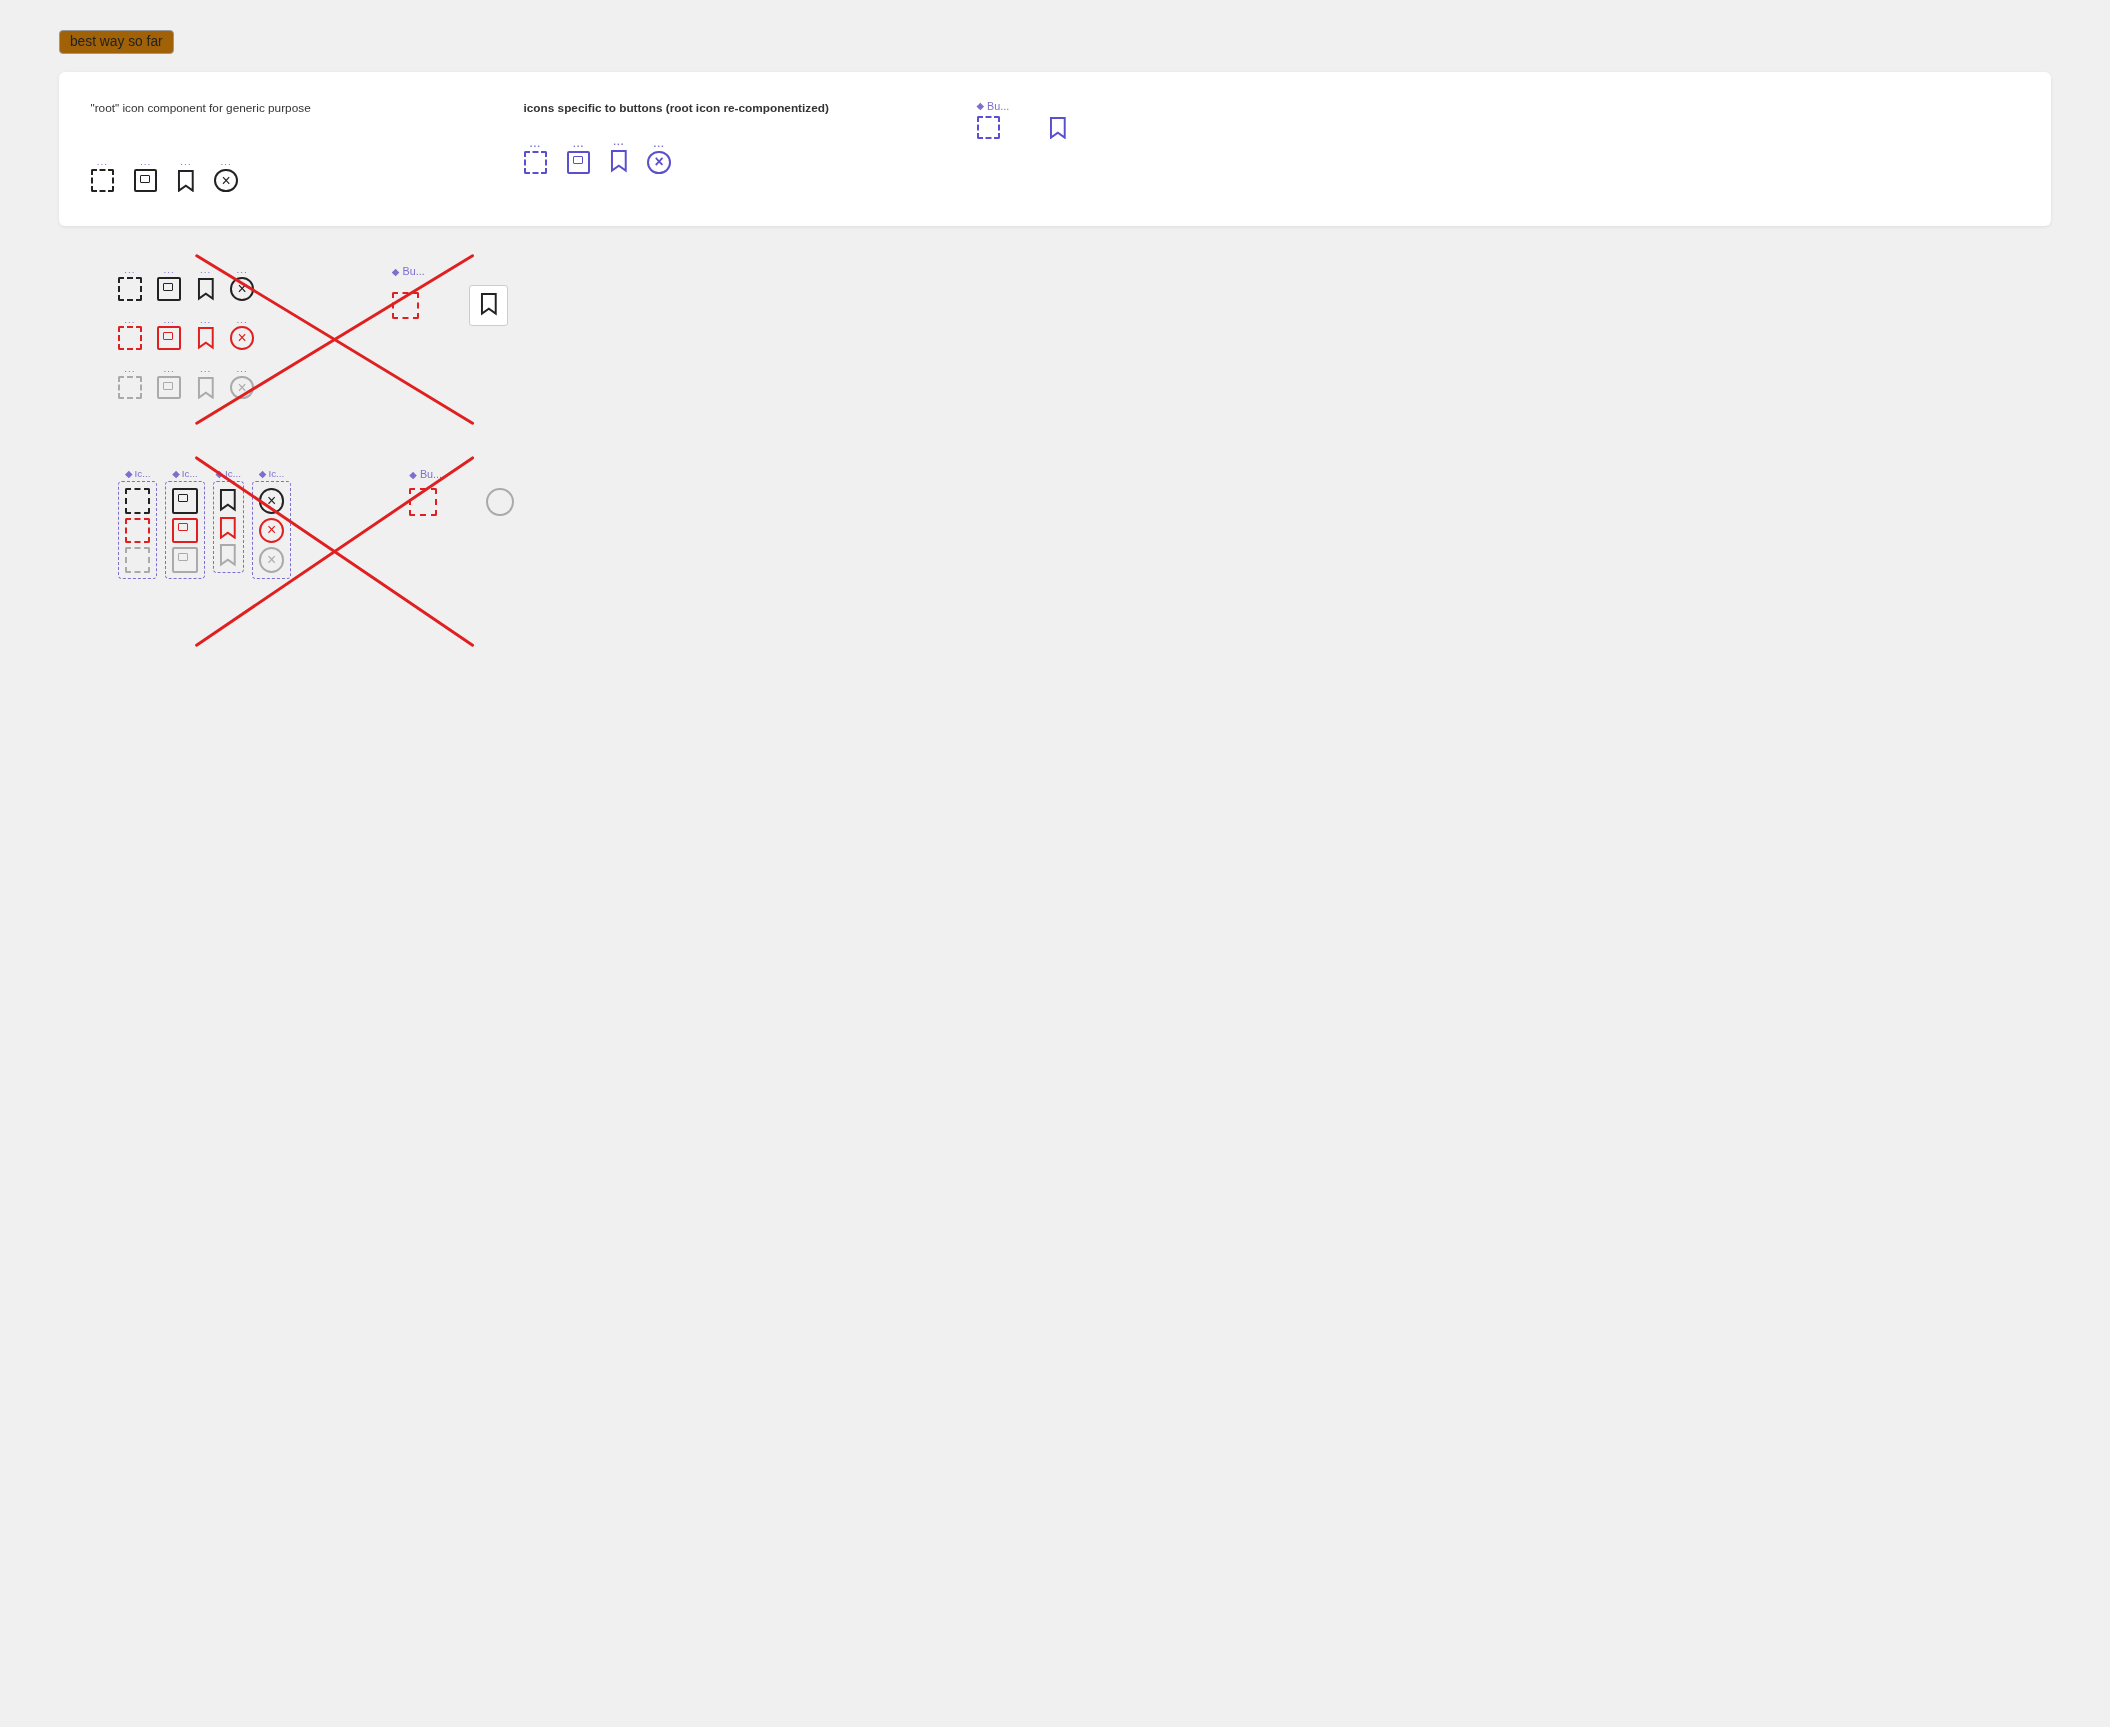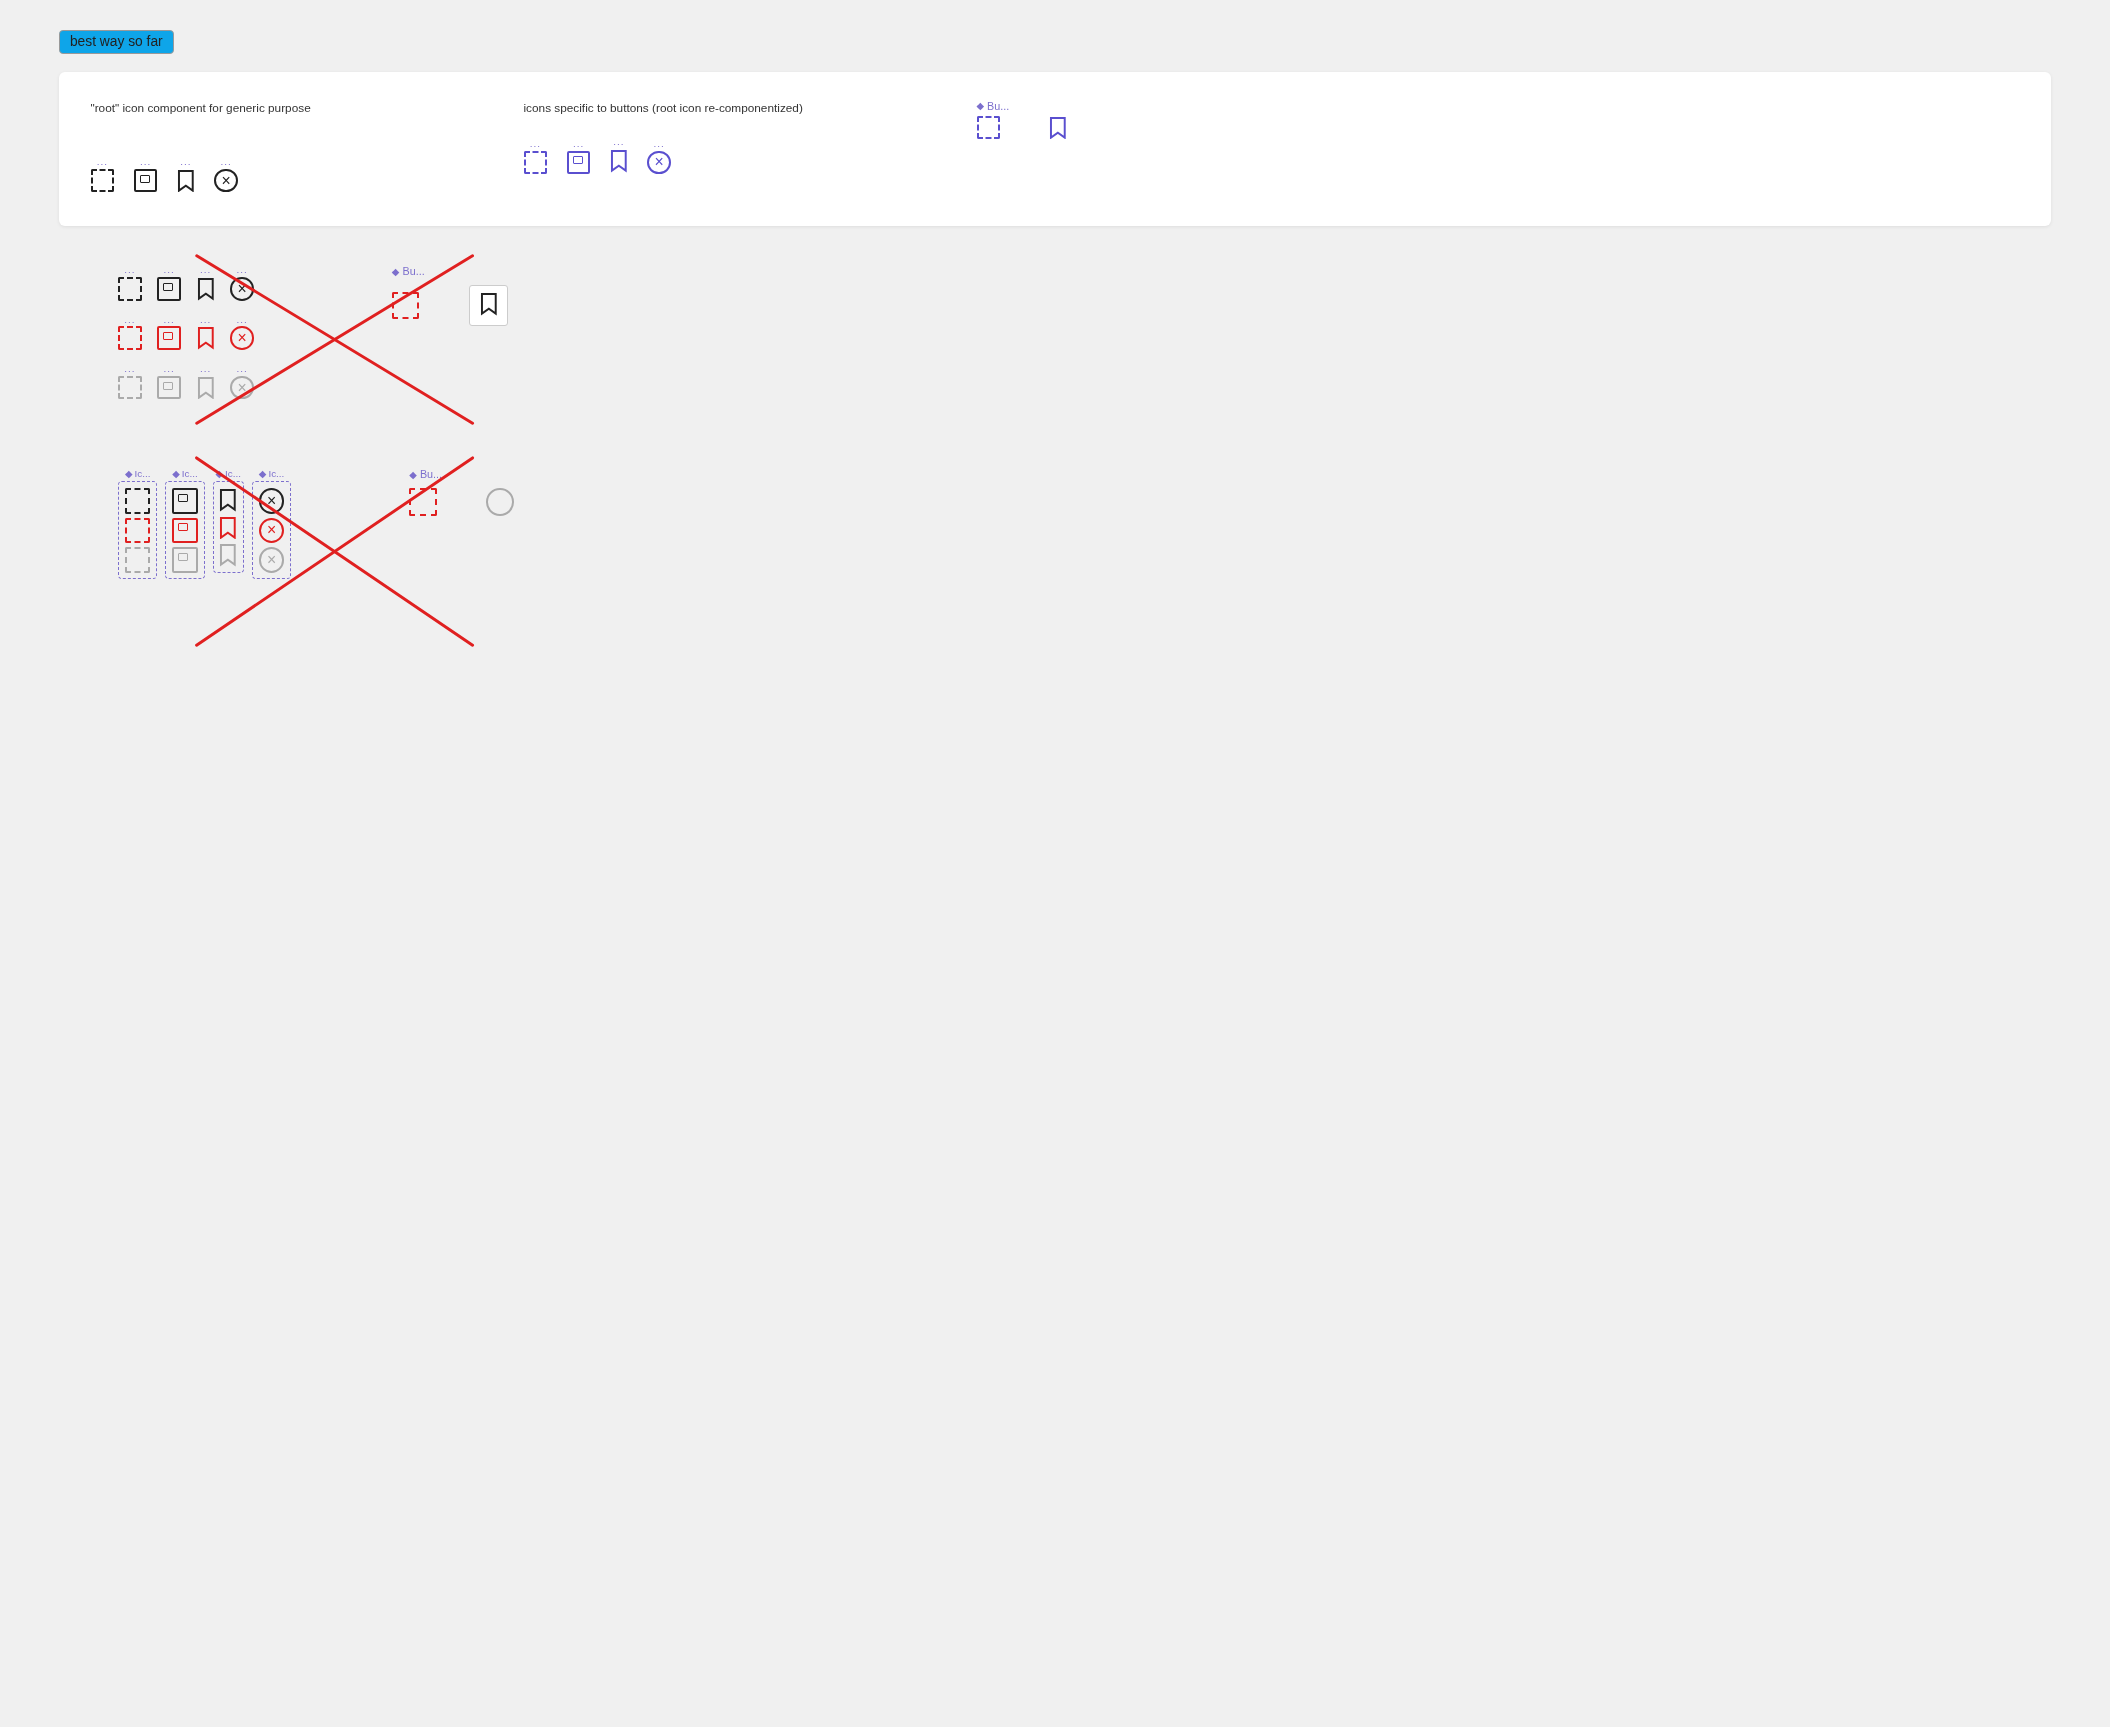--- a/index.html
+++ b/index.html
@@ -13,21 +13,21 @@
     }
 
     
     .title-badge {
       display: inline-block;
       border: 1.5px solid #999;
       border-radius: 3.9px;
       padding: 3.9px 9.9px;
       font-size: 13.8px;
       font-weight: 500;
-      background: #0ea5e9;
+      background: #a16207;
       margin-bottom: 17.7px;
     }
 
     
     .card {
       background: #fff;
       border-radius: 5.9px;
       padding: 27.6px 31.5px;
       margin-bottom: 29.6px;
       box-shadow: 0 1px 3.9px rgba(0,0,0,0.08);
@@ -222,21 +222,21 @@
             </svg>
           </div>
         </div>
         <div class="icon-wrap">
           <span class="icon-dots">...</span>
           <div class="icon-xcircle"></div>
         </div>
       </div>
     </div>
 
-    <div class="card-col" style="max-width:394px;">
+    <div class="card-col" style="max-width:394px;font-weight:bold;">
       <div class="desc-text">icons specific to buttons (root icon re-componentized)</div>
       <div style="height:9.9px;"></div>
 
       <div class="icon-row">
         <div class="icon-wrap">
           <span class="icon-dots">...</span>
           <div class="icon-dashed-sq blue"></div>
         </div>
         <div class="icon-wrap">
           <span class="icon-dots">...</span>

